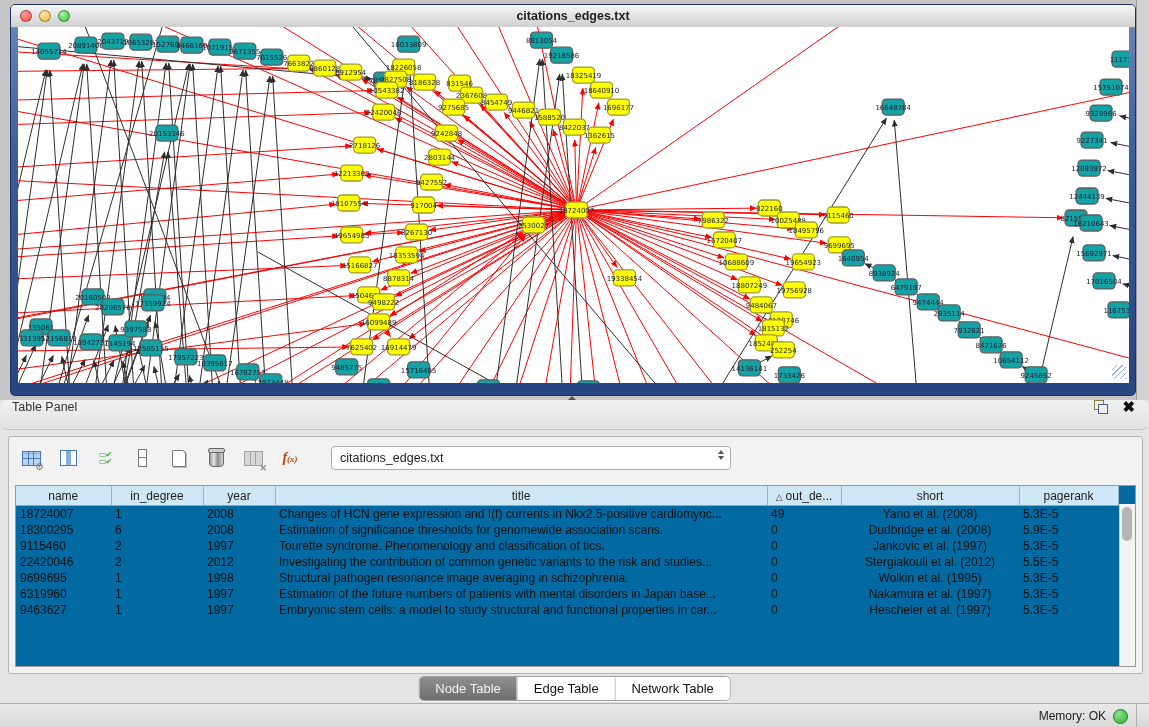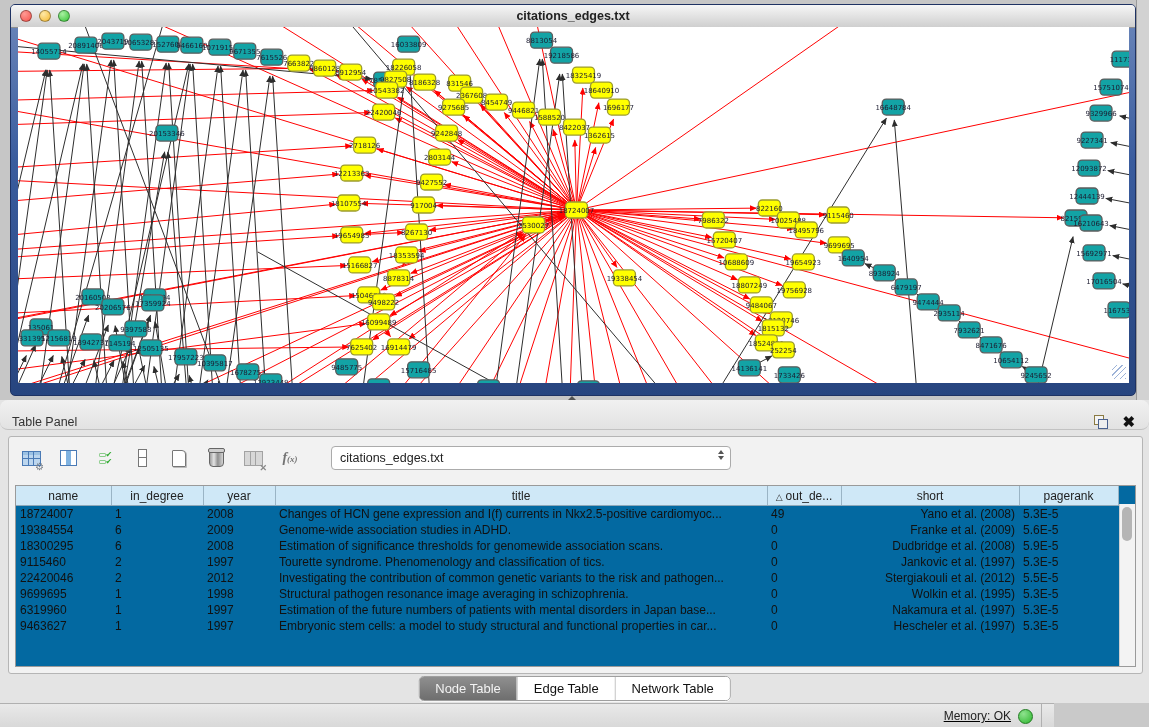--- a/index.html
+++ b/index.html
@@ -19,21 +19,21 @@
   .win-title{position:absolute;left:0;right:0;text-align:center;font-size:12.5px;color:#222;font-weight:bold;}
   .canvas{position:absolute;left:7px;top:22px;width:1111px;height:356px;background:#fff;overflow:hidden;}
   .canvas svg{display:block;}
   .grip{position:absolute;right:9px;bottom:16px;width:14px;height:14px;
     background:repeating-linear-gradient(135deg,transparent,transparent 3px,#9db3d8 3px,#9db3d8 4px);}
   .split-handle{position:absolute;left:568px;top:396px;width:0;height:0;
     border-left:4px solid transparent;border-right:4px solid transparent;border-bottom:4px solid #555;}
   
   .table-panel{position:absolute;left:0;top:400px;width:1149px;height:303px;background:#e4e4e4;}
   .panel-header{height:29px;background:linear-gradient(#f1f1f1,#e2e2e2);border-bottom:1px solid #c2c2c2;
-    display:flex;align-items:flex-end;border-radius:8px;}
+    display:flex;align-items:flex-start;border-radius:8px;}
   .panel-title{margin-left:12px;font-size:12.5px;color:#333;}
   .panel-hicons{margin-left:auto;margin-right:14px;display:flex;align-items:center;gap:14px;}
   .float-ic{position:relative;width:14px;height:14px;display:inline-block;}
   .float-ic .sq1{position:absolute;left:0;top:0;width:8px;height:8px;border:1.5px solid #8a7a42;background:#f4f4f4;}
   .float-ic .sq2{position:absolute;right:0;bottom:0;width:8px;height:8px;border:1.5px solid #4a618e;background:#eee;}
   .close-ic{font-size:15px;font-weight:bold;color:#111;line-height:14px;cursor:default;}
   .panel-body{position:absolute;left:8px;top:36px;width:1133px;height:236px;background:#f2f2f2;
     border:1px solid #b5b5b5;border-radius:3px;}
   .toolbar{height:42px;display:flex;align-items:center;gap:9px;padding-left:8px;}
   .tbtn{width:28px;height:26px;display:flex;align-items:center;justify-content:center;position:relative;}
@@ -48,48 +48,48 @@
   .ic-checks .row{display:block;}
   .ic-rows{width:7px;height:16px;border:1px solid #777;background:#fff;position:relative;}
   .ic-rows:before{content:"";position:absolute;left:0;right:0;top:7px;height:1px;background:#777;}
   .ic-doc{width:12px;height:15px;background:#fff;border:1px solid #777;border-radius:1px 4px 1px 1px;box-shadow:1px 1px 0 #bbb;}
   .ic-trash{width:13px;height:15px;background:linear-gradient(90deg,#9e9e9e,#e3e3e3 30%,#8f8f8f 60%,#d5d5d5);
     border:1px solid #666;border-radius:2px 2px 4px 4px;position:relative;}
   .ic-trash:before{content:"";position:absolute;left:-2px;top:-3px;right:-2px;height:3px;background:#cfcfcf;border:1px solid #666;border-radius:2px;}
   .ic-grid-gray{width:17px;height:13px;border:1px solid #9a9a9a;background:#d5d5d5;position:relative;opacity:.9;}
   .ic-grid-gray:before{content:"";position:absolute;left:5px;top:0;bottom:0;width:1px;background:#9a9a9a;box-shadow:5px 0 0 #9a9a9a;}
   .ov-x{position:absolute;right:0;bottom:-2px;font-size:9px;color:#888;font-weight:bold;}
-  .ic-fx{font-family:"Liberation Serif",serif;font-style:italic;font-size:14px;color:#737373;font-weight:bold;}
+  .ic-fx{font-family:"Liberation Serif",serif;font-style:italic;font-size:14px;color:#c2410c;font-weight:bold;}
   .ic-fx small{font-size:9px;}
   .combo{margin-left:18px;width:390px;height:22px;background:#fff;border:1px solid #ababab;border-radius:4px;
     display:flex;align-items:center;font-size:12.5px;color:#222;padding-left:8px;position:relative;}
   .combo .arrows{position:absolute;right:6px;top:3px;display:flex;flex-direction:column;gap:2px;}
   .combo .arrows i{width:0;height:0;border-left:3.5px solid transparent;border-right:3.5px solid transparent;}
   .combo .arrows .up{border-bottom:4px solid #555;}
   .combo .arrows .dn{border-top:4px solid #555;}
   
   .tbl-wrap{position:absolute;left:6px;top:48px;right:6px;bottom:6px;background:#0369a1;border:1px solid #9a9a9a;overflow:hidden;}
   table.grid{border-collapse:collapse;table-layout:fixed;width:1102px;font-size:12px;color:#111;}
   table.grid th{background:#cfe8f7;border-right:1px solid #9ab4c5;border-bottom:1px solid #8ea8b9;
     font-weight:normal;height:17px;text-align:center;overflow:hidden;white-space:nowrap;font-size:12px;color:#222;}
   table.grid td{height:16px;padding:0 4px;white-space:nowrap;overflow:hidden;}
-  td.ctr{text-align:right;}
+  td.ctr{text-align:center;}
   .sort-tri{font-size:9px;margin-right:3px;color:#333;}
   .vscroll{position:absolute;right:0;top:18px;bottom:0;width:15px;background:#f3f3f3;border-left:1px solid #d0d0d0;}
   .vthumb{position:absolute;left:2px;top:3px;width:10px;height:34px;border-radius:6px;background:#b5b5b5;}
   
   .seg{position:absolute;left:50%;transform:translateX(-50%);top:276px;display:flex;height:23px;
     border:1px solid #9f9f9f;border-radius:5px;overflow:hidden;background:#fff;box-shadow:0 1px 0 rgba(255,255,255,.7);}
   .seg button{border:none;margin:0;padding:0 16px;font-size:13px;background:#fff;color:#111;
     font-family:"Liberation Sans",sans-serif;border-left:1px solid #c4c4c4;}
   .seg button:first-child{border-left:none;}
   .seg button.sel{background:linear-gradient(#8f8f8f,#6e6e6e);color:#f3f3f3;}
   
-  .statusbar{position:absolute;left:0;top:703px;width:1054px;height:24px;background:linear-gradient(#e9e9e9,#d8d8d8);
-    border-top:1px solid #b0b0b0;display:flex;text-decoration:underline;}
+  .statusbar{position:absolute;left:0;top:703px;width:1149px;height:24px;background:linear-gradient(#e9e9e9,#d8d8d8);
+    border-top:1px solid #b0b0b0;display:flex;}
   .mem{margin-left:auto;display:flex;align-items:center;gap:7px;font-size:12px;color:#222;margin-right:8px;}
   .dot{width:13px;height:13px;border-radius:50%;background:radial-gradient(circle at 35% 30%,#8fe28f,#2db62d);border:1px solid #1f7a1f;}
   .sb-sep{width:1px;height:24px;background:#b0b0b0;margin-right:12px;}
 </style>
 </head>
 <body>
 
 <div class="desktop">
   <div class="right-sliver"></div>
 
@@ -846,29 +846,20 @@
             <tr>
               <td>18724007</td>
               <td>1</td>
               <td>2008</td>
               <td>Changes of HCN gene expression and I(f) currents in Nkx2.5-positive cardiomyoc...</td>
               <td>49</td>
               <td class="ctr">Yano et al. (2008)</td>
               <td>5.3E-5</td>
             </tr>
             <tr>
-              <td>19384554</td>
-              <td>6</td>
-              <td>2009</td>
-              <td>Genome-wide association studies in ADHD.</td>
-              <td>0</td>
-              <td class="ctr">Franke et al. (2009)</td>
-              <td>5.6E-5</td>
-            </tr>
-            <tr>
               <td>18300295</td>
               <td>6</td>
               <td>2008</td>
               <td>Estimation of significance thresholds for genomewide association scans.</td>
               <td>0</td>
               <td class="ctr">Dudbridge et al. (2008)</td>
               <td>5.9E-5</td>
             </tr>
             <tr>
               <td>9115460</td>
@@ -876,21 +867,21 @@
               <td>1997</td>
               <td>Tourette syndrome. Phenomenology and classification of tics.</td>
               <td>0</td>
               <td class="ctr">Jankovic et al. (1997)</td>
               <td>5.3E-5</td>
             </tr>
             <tr>
               <td>22420046</td>
               <td>2</td>
               <td>2012</td>
-              <td>Investigating the contribution of common genetic variants to the risk and pathogen...</td>
+              <td>Investigating the contribution of common genetic variants to the risk and studies...</td>
               <td>0</td>
               <td class="ctr">Stergiakouli et al. (2012)</td>
               <td>5.5E-5</td>
             </tr>
             <tr>
               <td>9699695</td>
               <td>1</td>
               <td>1998</td>
               <td>Structural pathogen resonance image averaging in schizophrenia.</td>
               <td>0</td>

